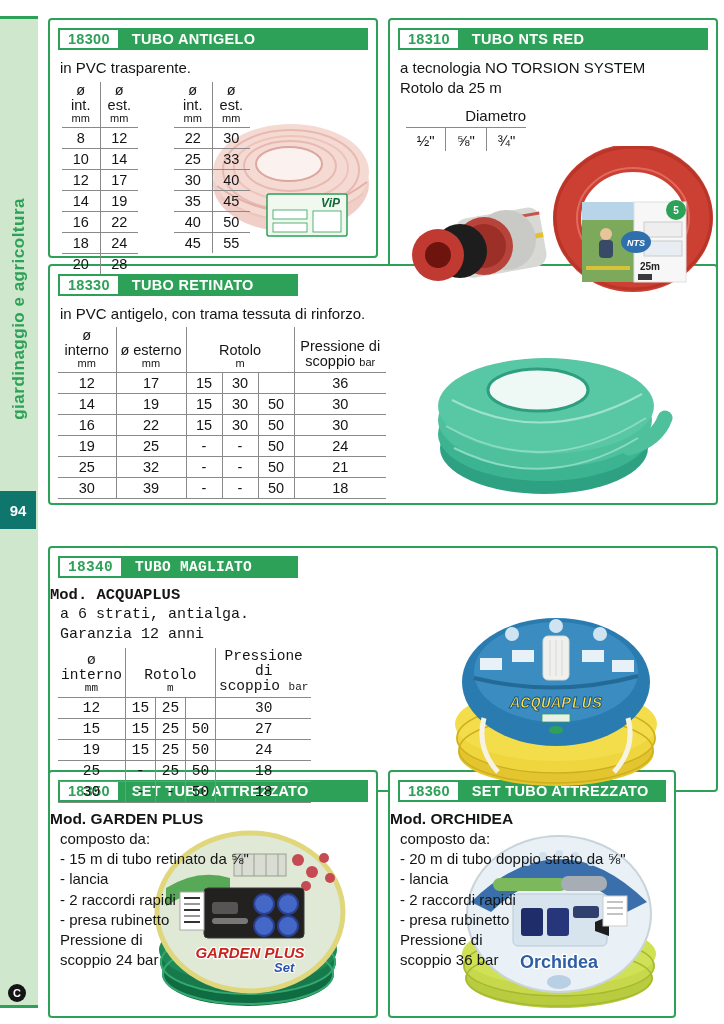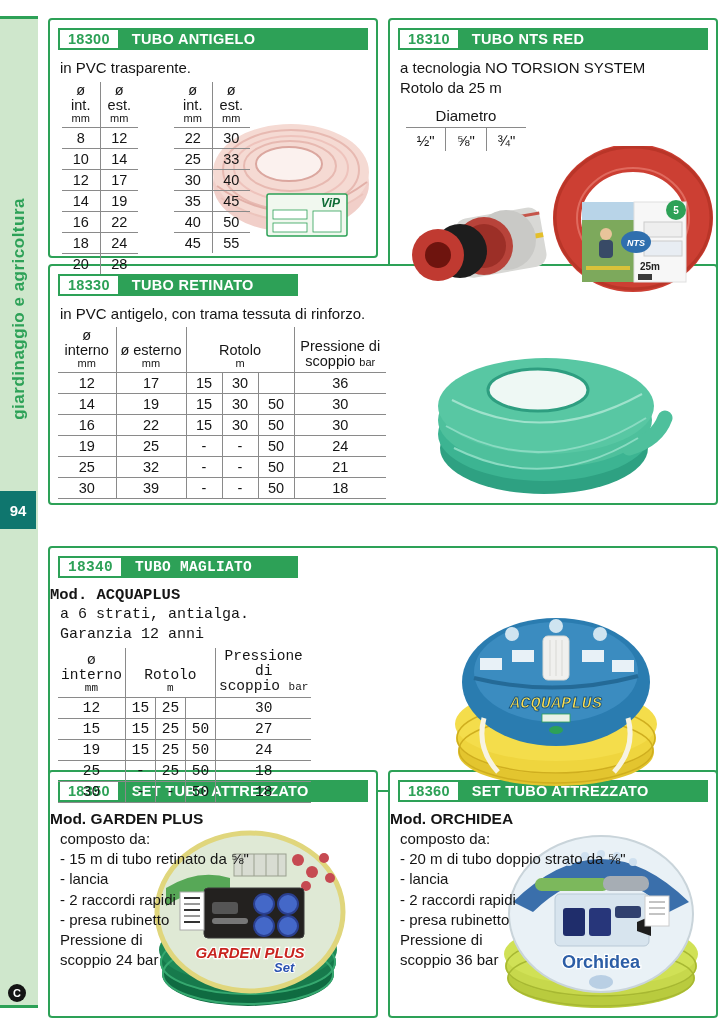--- a/index.html
+++ b/index.html
@@ -43,21 +43,21 @@
   }
   
   .section{
     position:absolute;background:#fff;border:2px solid var(--green);border-radius:4px;
   }
   #s18300{left:48px;top:18px;width:330px;height:240px;}
   #s18310{left:388px;top:18px;width:330px;height:284px;}
   #s18330{left:48px;top:264px;width:670px;height:241px;}
   #s18340{left:48px;top:546px;width:670px;height:246px;font-family:Liberation Mono, monospace;}
   #s18350{left:48px;top:770px;width:330px;height:248px;}
-  #s18360{left:388px;top:770px;width:330px;height:248px;}
+  #s18360{left:388px;top:770px;width:288px;height:248px;}
   .hdr{
     height:22px;background:var(--green);margin:8px;display:flex;align-items:center;
   }
   .hdr.half{width:240px;}
   .code{
     background:#fff;color:var(--green);font-weight:bold;font-size:14.5px;
     padding:0 8px;height:18px;line-height:18px;margin-left:2px;letter-spacing:.3px;
   }
   .hdr-title{
     color:#fff;font-weight:bold;font-size:14.5px;margin-left:14px;letter-spacing:.3px;
@@ -75,21 +75,21 @@
   .blk{display:block;}
   .sub{display:block;font-size:11px;margin-top:0;}
   .small{font-size:11px;}
   .twin{display:flex;gap:28px;align-items:flex-start;margin-left:4px;}
   .t300 td:first-child{border-right:1.5px solid var(--line);}
   .t300 tr:last-child td{border-bottom:none;}
   #t18330 td:not(:last-child){border-right:1.5px solid var(--line);}
   #t18340 td:not(:last-child){border-right:1.5px solid var(--line);}
   
   .diam{width:120px;margin:10px 0 0 16px;font-size:15px;}
-  .diam-label{text-align:center;padding-bottom:3px;border-bottom:1.5px solid var(--line);}
+  .diam-label{text-align:right;padding-bottom:3px;border-bottom:1.5px solid var(--line);}
   .diam-vals{display:flex;}
   .diam-vals span{flex:1;text-align:center;padding:4px 0 2px;border-right:1.5px solid var(--line);}
   .diam-vals span:last-child{border-right:none;}
   
   .img{position:absolute;z-index:1;}
   #s18300 .img{right:3px;bottom:14px;}
   #s18310 .img-cross{position:absolute;left:8px;bottom:8px;z-index:1;}
   #s18310 .img-coil{position:absolute;right:2px;bottom:4px;z-index:1;}
   #s18330 .img{right:42px;top:64px;}
   #s18340 .img{right:46px;top:54px;}

